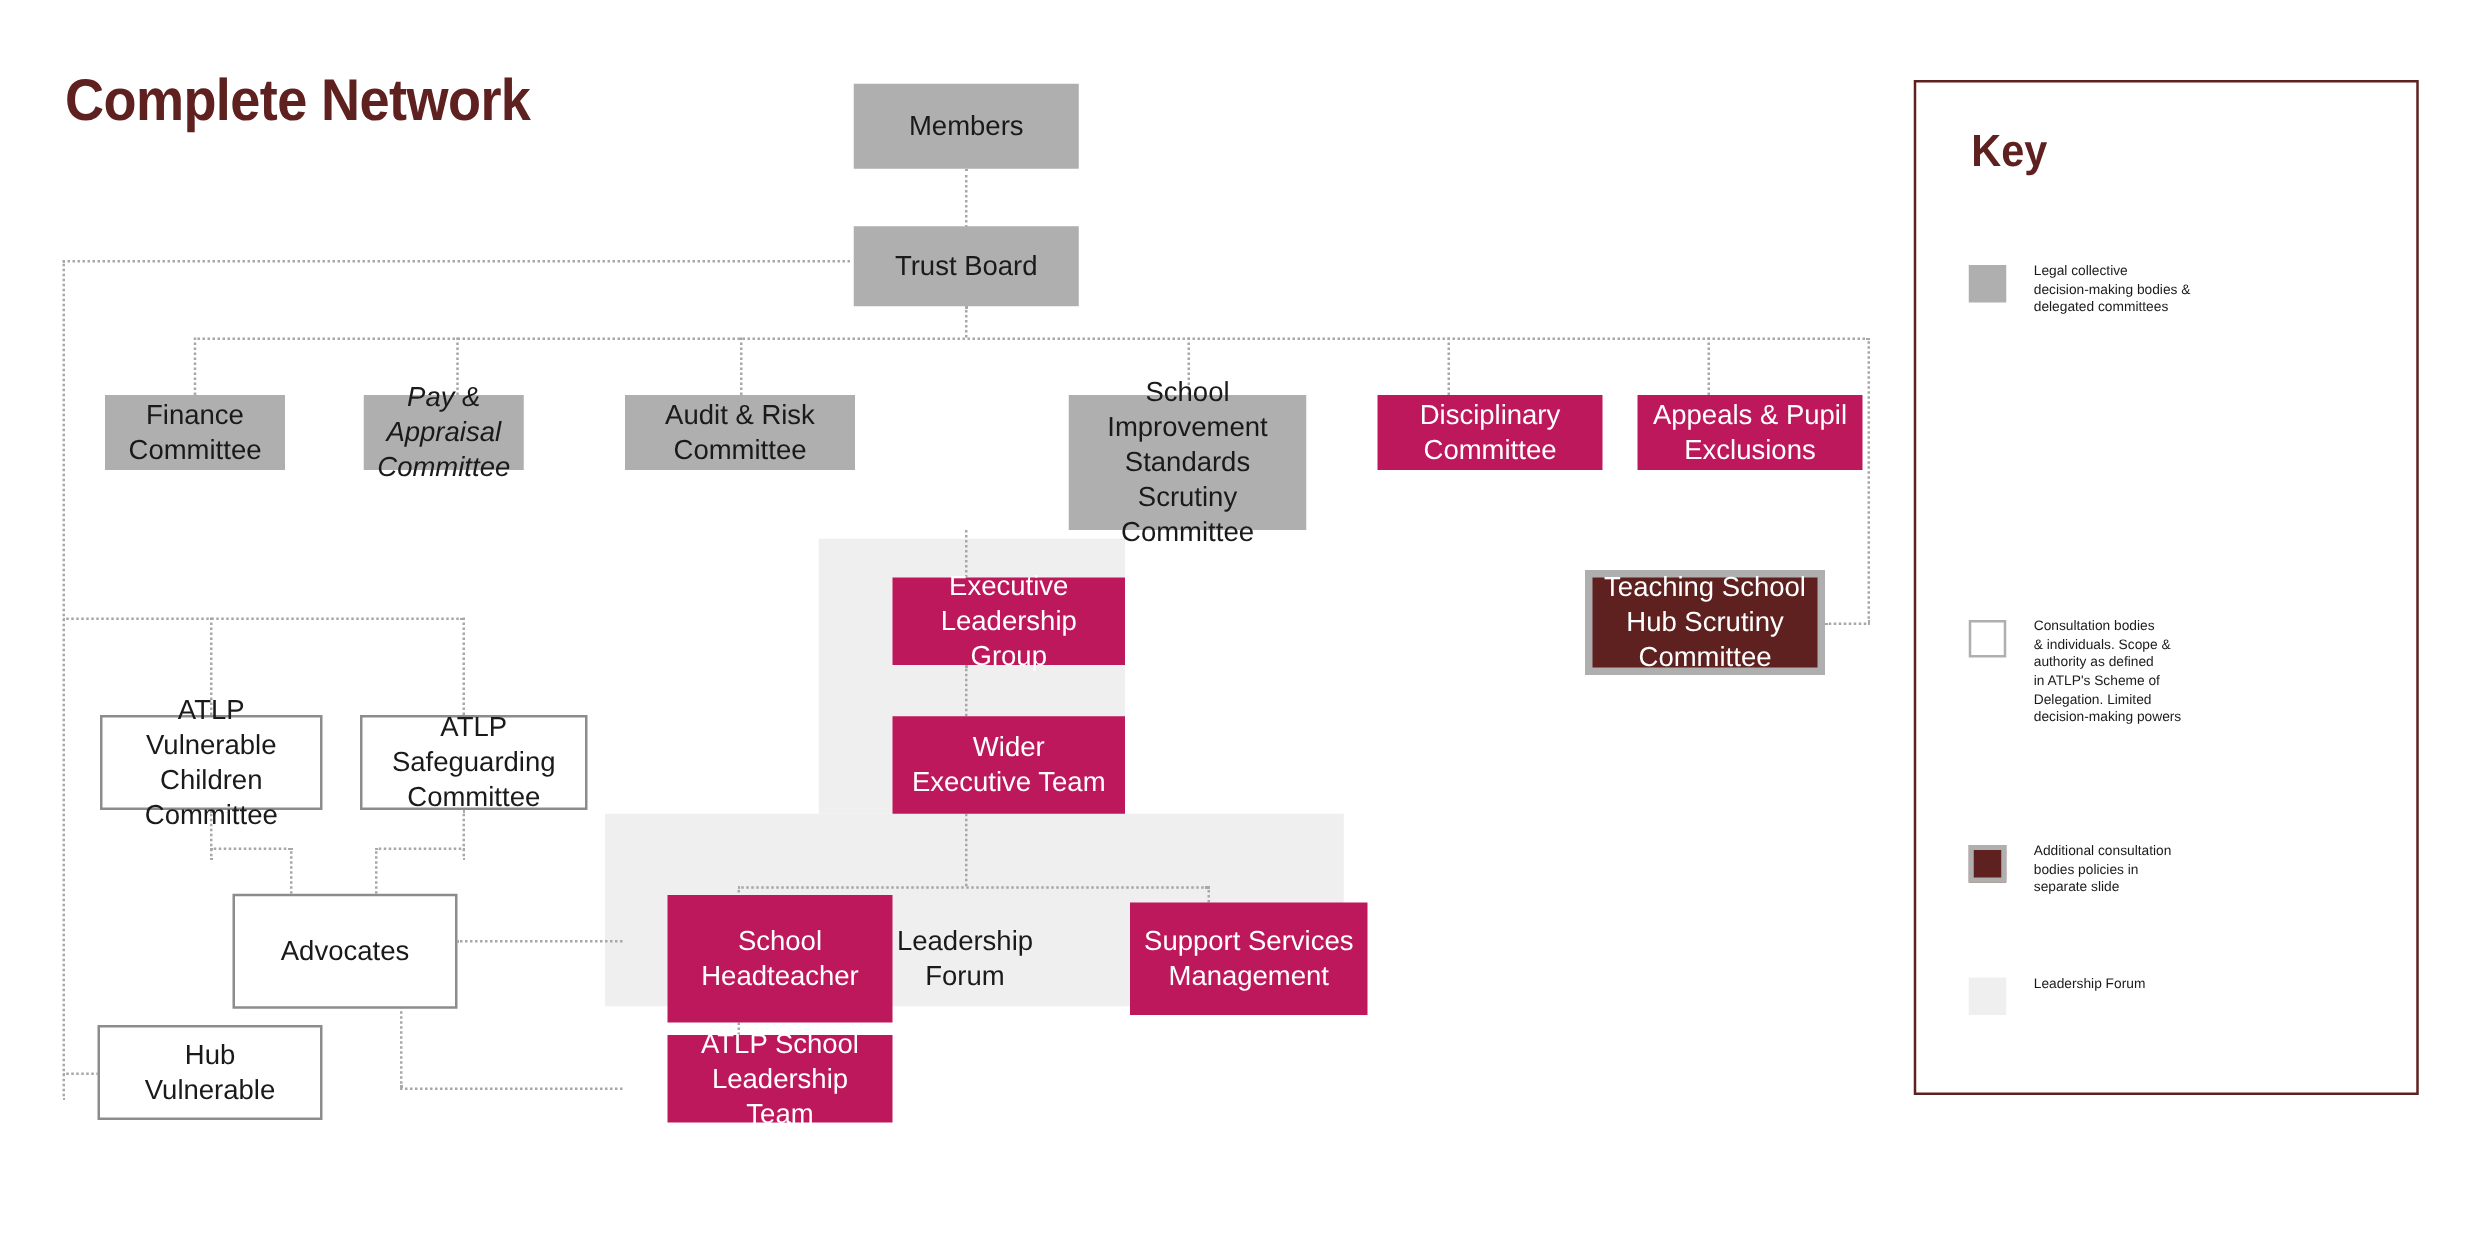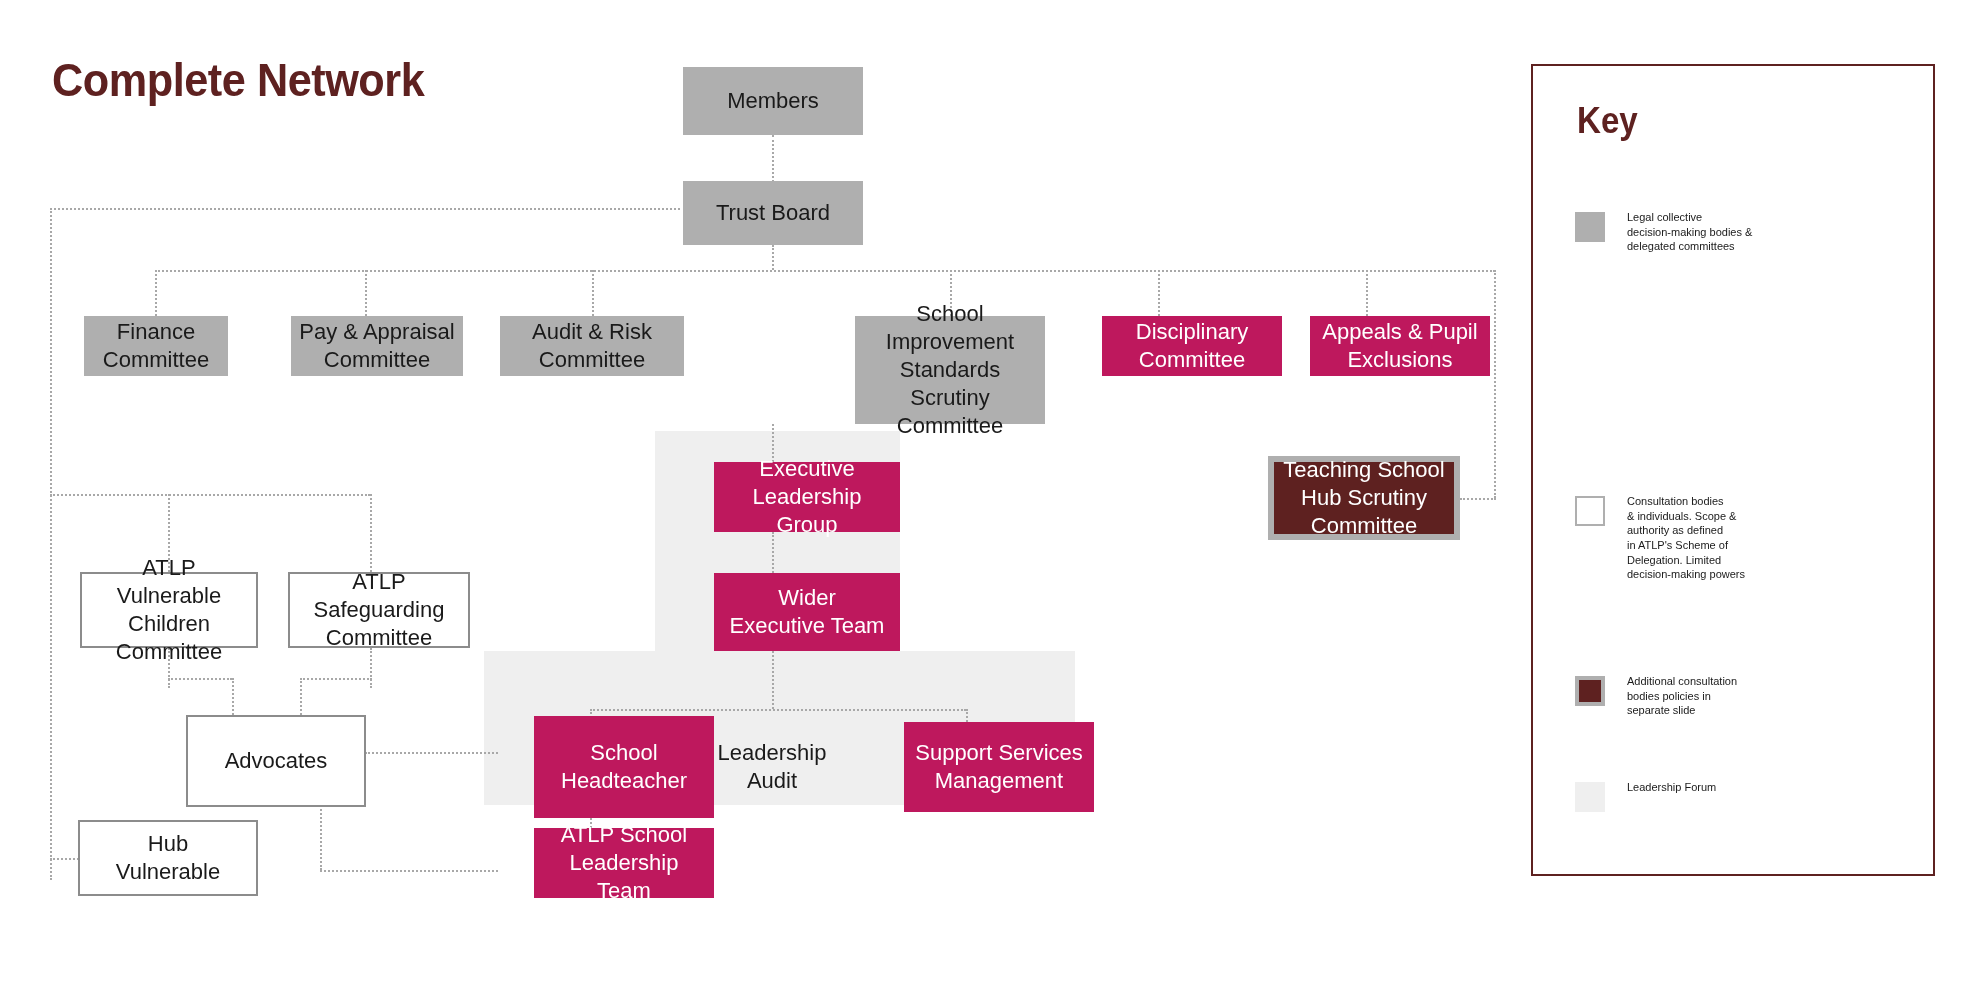--- a/index.html
+++ b/index.html
@@ -121,21 +121,21 @@
 
   <div class="node gray" style="left:683px;top:181px;width:180px;height:64px;">
     <span>Trust Board</span>
   </div>
 
   <div class="node gray" style="left:84px;top:316px;width:144px;height:60px;white-space:pre-line;">
     <span>Finance
 Committee</span>
   </div>
 
-  <div class="node gray" style="left:291px;top:316px;width:172px;height:60px;white-space:pre-line;">
+  <div class="node gray" style="left:291px;top:316px;width:128px;height:60px;white-space:pre-line;font-style:italic;">
     <span>Pay &amp; Appraisal
 Committee</span>
   </div>
 
   <div class="node gray" style="left:500px;top:316px;width:184px;height:60px;white-space:pre-line;">
     <span>Audit &amp; Risk
 Committee</span>
   </div>
 
   <div class="node gray" style="left:855px;top:316px;width:190px;height:108px;white-space:pre-line;">
@@ -191,21 +191,21 @@
 Vulnerable</span>
   </div>
 
   <div class="node maroon" style="left:500px;top:716px;width:180px;height:102px;white-space:pre-line;">
     <span>School
 Headteacher</span>
   </div>
 
   <div class="node plain" style="left:700px;top:716px;width:144px;height:102px;white-space:pre-line;">
     <span>Leadership
-Audit</span>
+Forum</span>
   </div>
 
   <div class="node maroon" style="left:870px;top:722px;width:190px;height:90px;white-space:pre-line;">
     <span>Support Services
 Management</span>
   </div>
 
   <div class="node maroon" style="left:500px;top:828px;width:180px;height:70px;white-space:pre-line;">
     <span>ATLP School
 Leadership Team</span>

